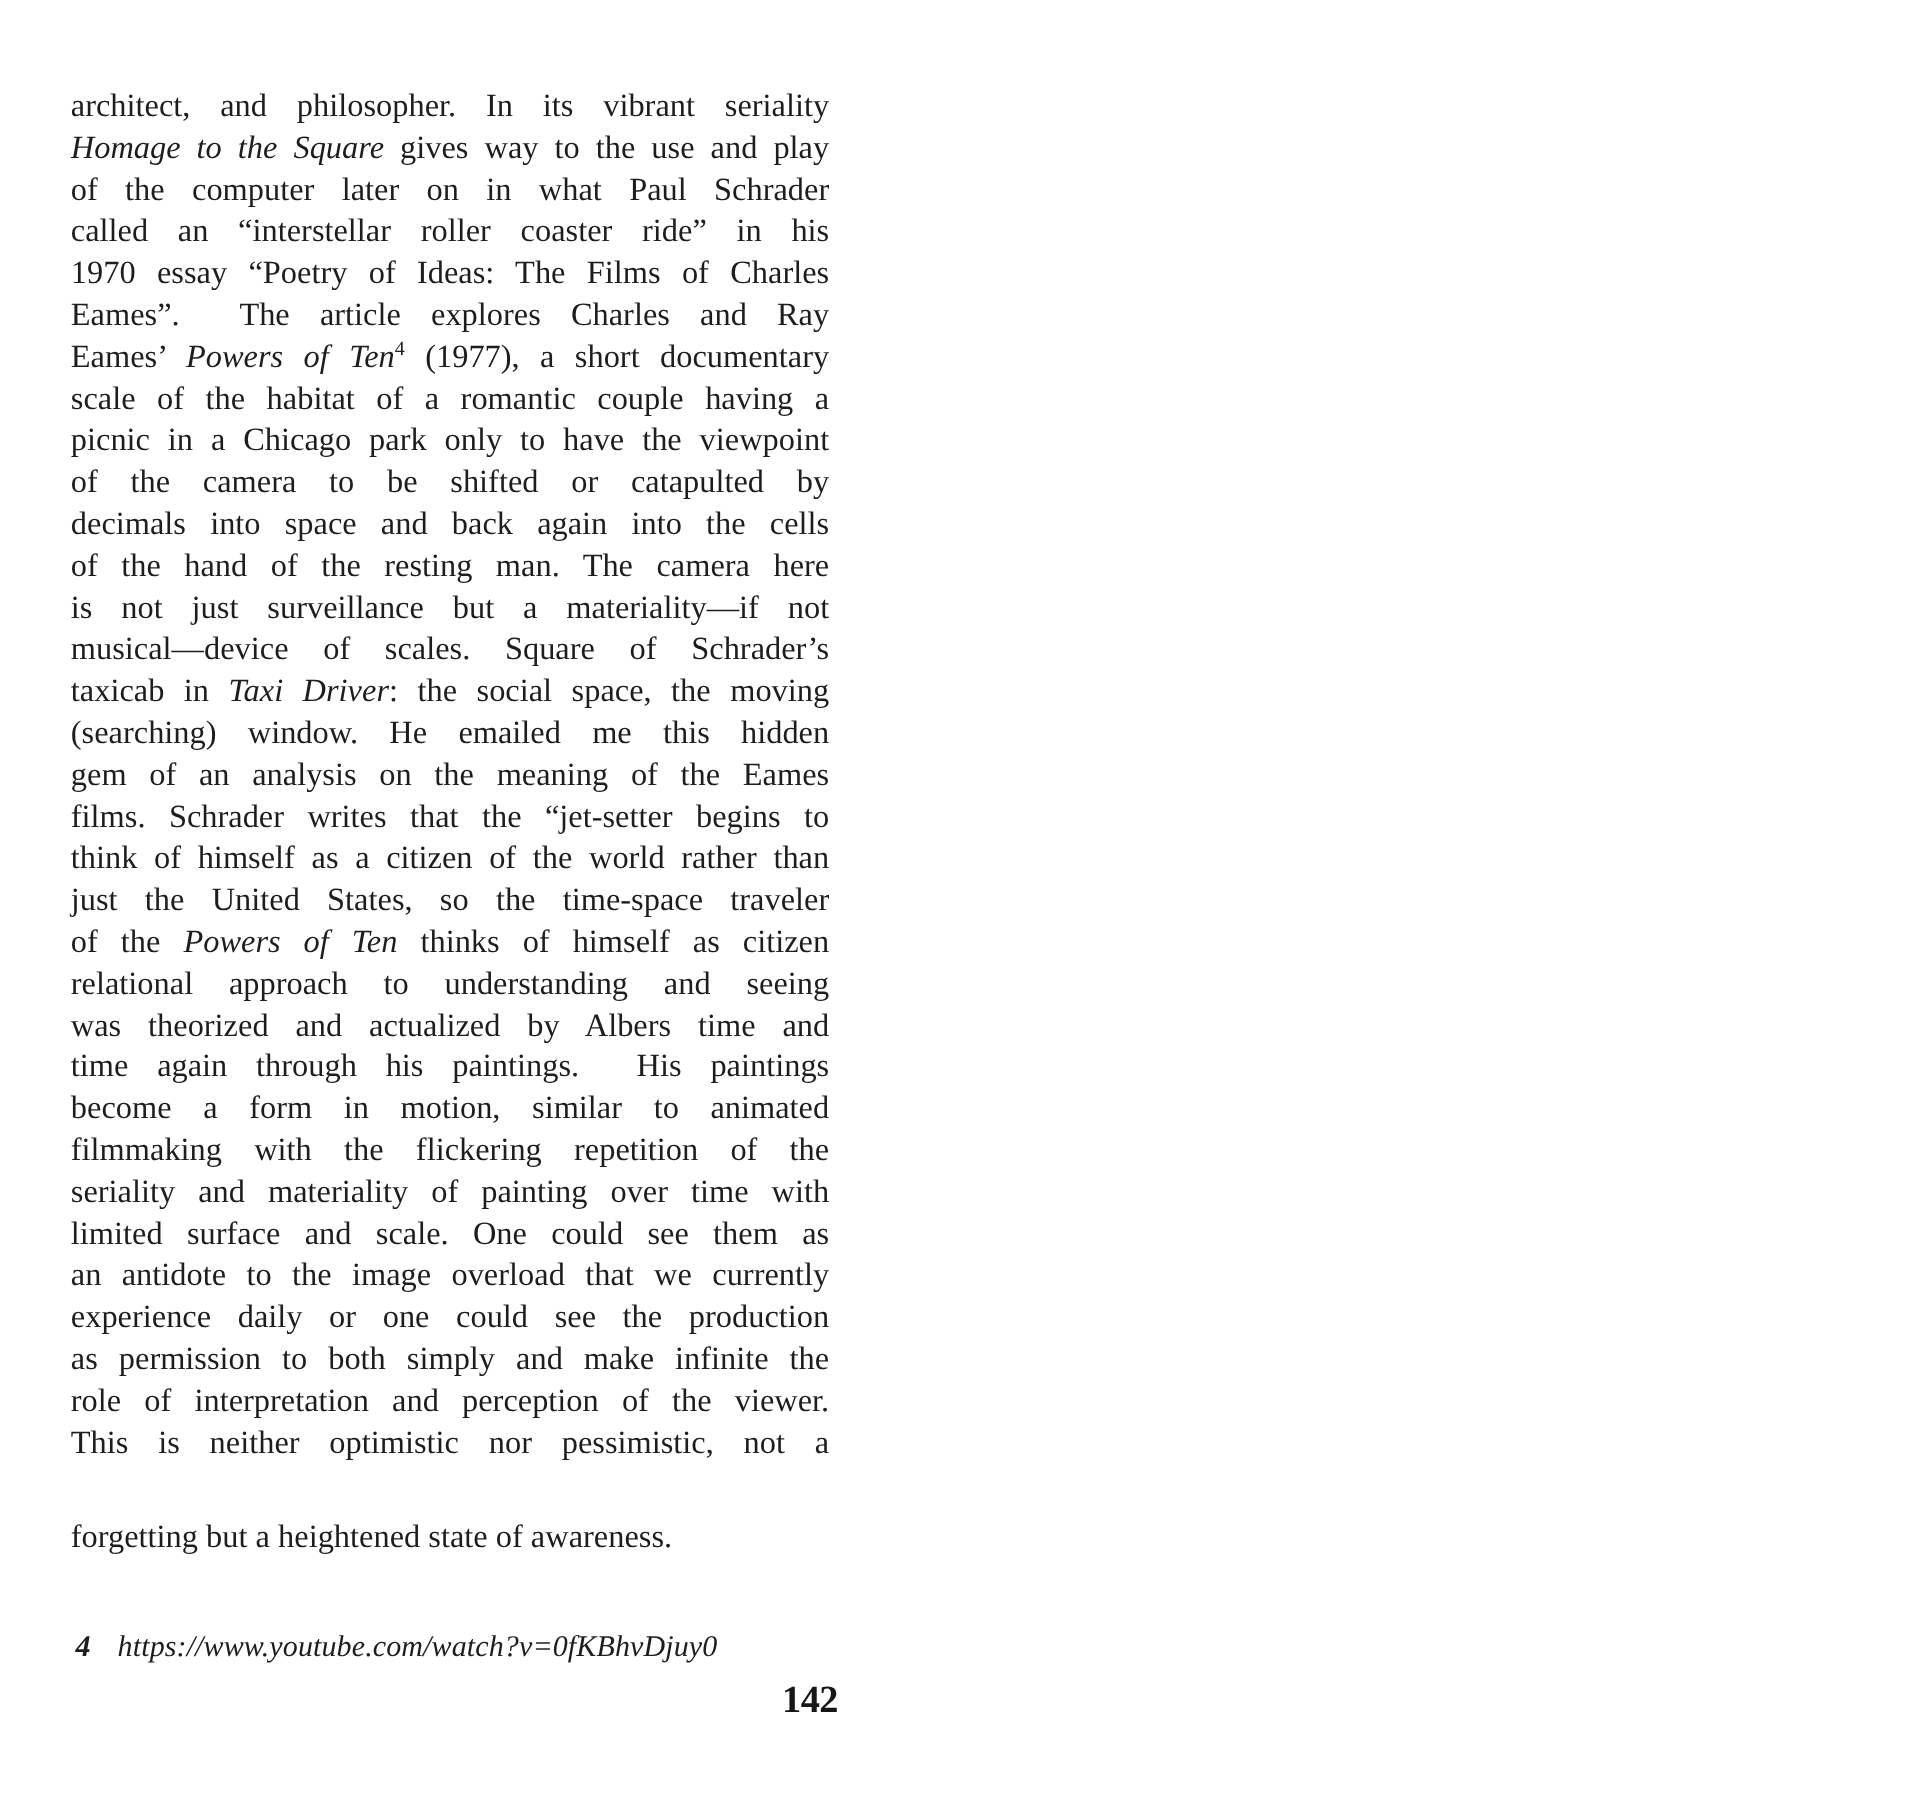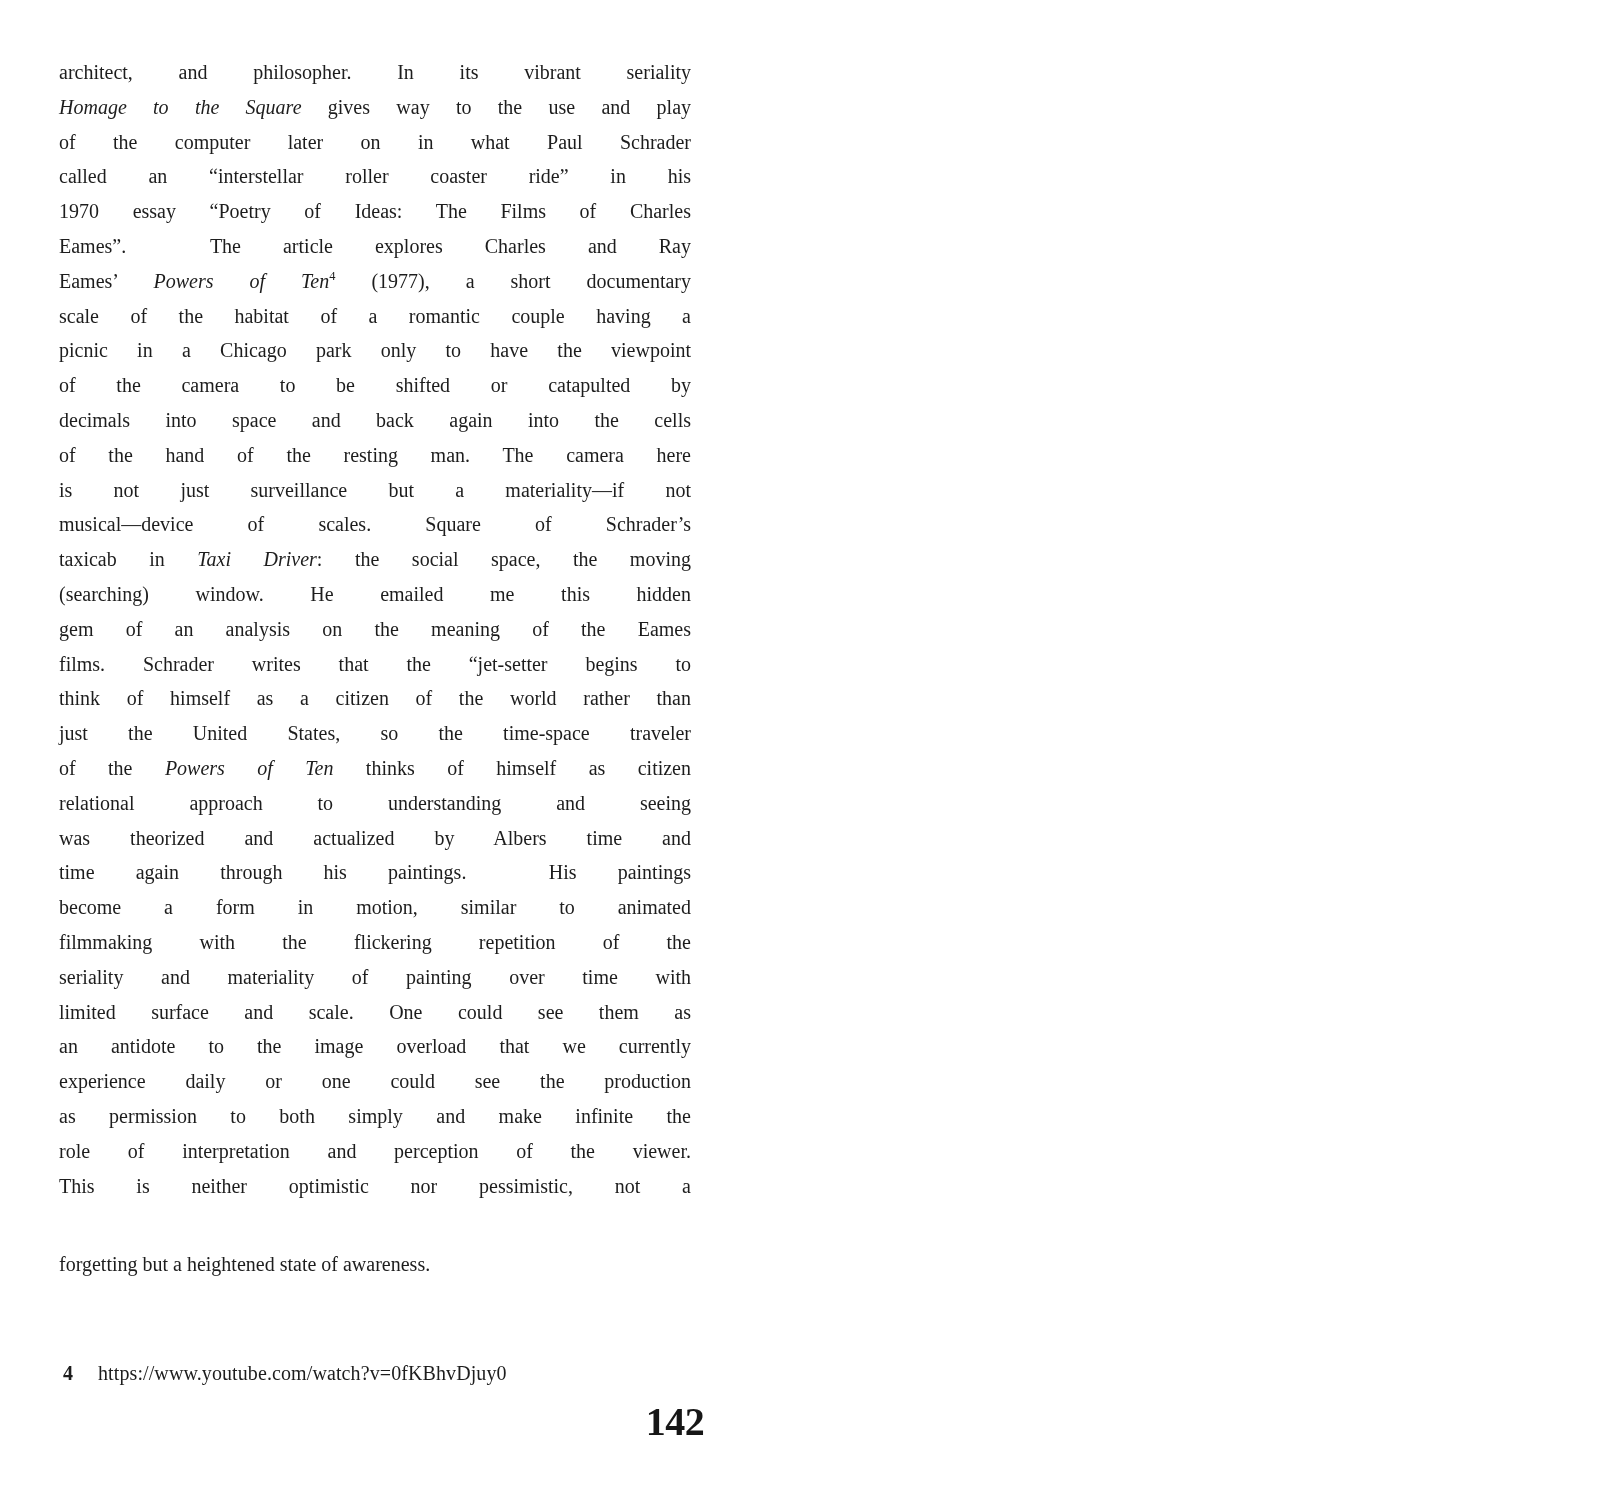--- a/index.html
+++ b/index.html
@@ -12,23 +12,23 @@
     width: 1606px;
     height: 1496px;
     background: #ffffff;
     overflow: hidden;
     font-family: "Liberation Serif", "DejaVu Serif", serif;
     color: #1d1d1d;
   }
   .body-text {
     position: absolute;
     left: 59px;
-    top: 55px;
+    top: 71px;
     width: 632px;
-    font-size: 20px;
+    font-size: 27px;
     line-height: 34.8px;
     -webkit-font-smoothing: antialiased;
   }
   .line {
     text-align: justify;
     text-align-last: justify;
   }
   .line.last {
     text-align-last: left;
     margin-top: 44px;
@@ -40,39 +40,40 @@
   .sup {
     vertical-align: super;
     font-size: 0.62em;
     line-height: 0;
   }
   .footnote {
     position: absolute;
     left: 63px;
     top: 1360px;
     width: 640px;
-    font-size: 20px;
+    font-size: 25px;
     line-height: 26px;
     white-space: nowrap;
+    font-style: italic;
   }
   .fn-marker {
     font-weight: bold;
     display: inline-block;
     min-width: 35px;
   }
   .fn-url {
     letter-spacing: 0.1px;
   }
   .page-number {
     position: absolute;
     left: 625px;
     top: 1398px;
     width: 100px;
     text-align: center;
-    font-size: 40px;
+    font-size: 32px;
     font-weight: bold;
     letter-spacing: -0.5px;
     color: #161616;
   }
 </style>
 </head>
 <body>
 
 <div class="page">
 

